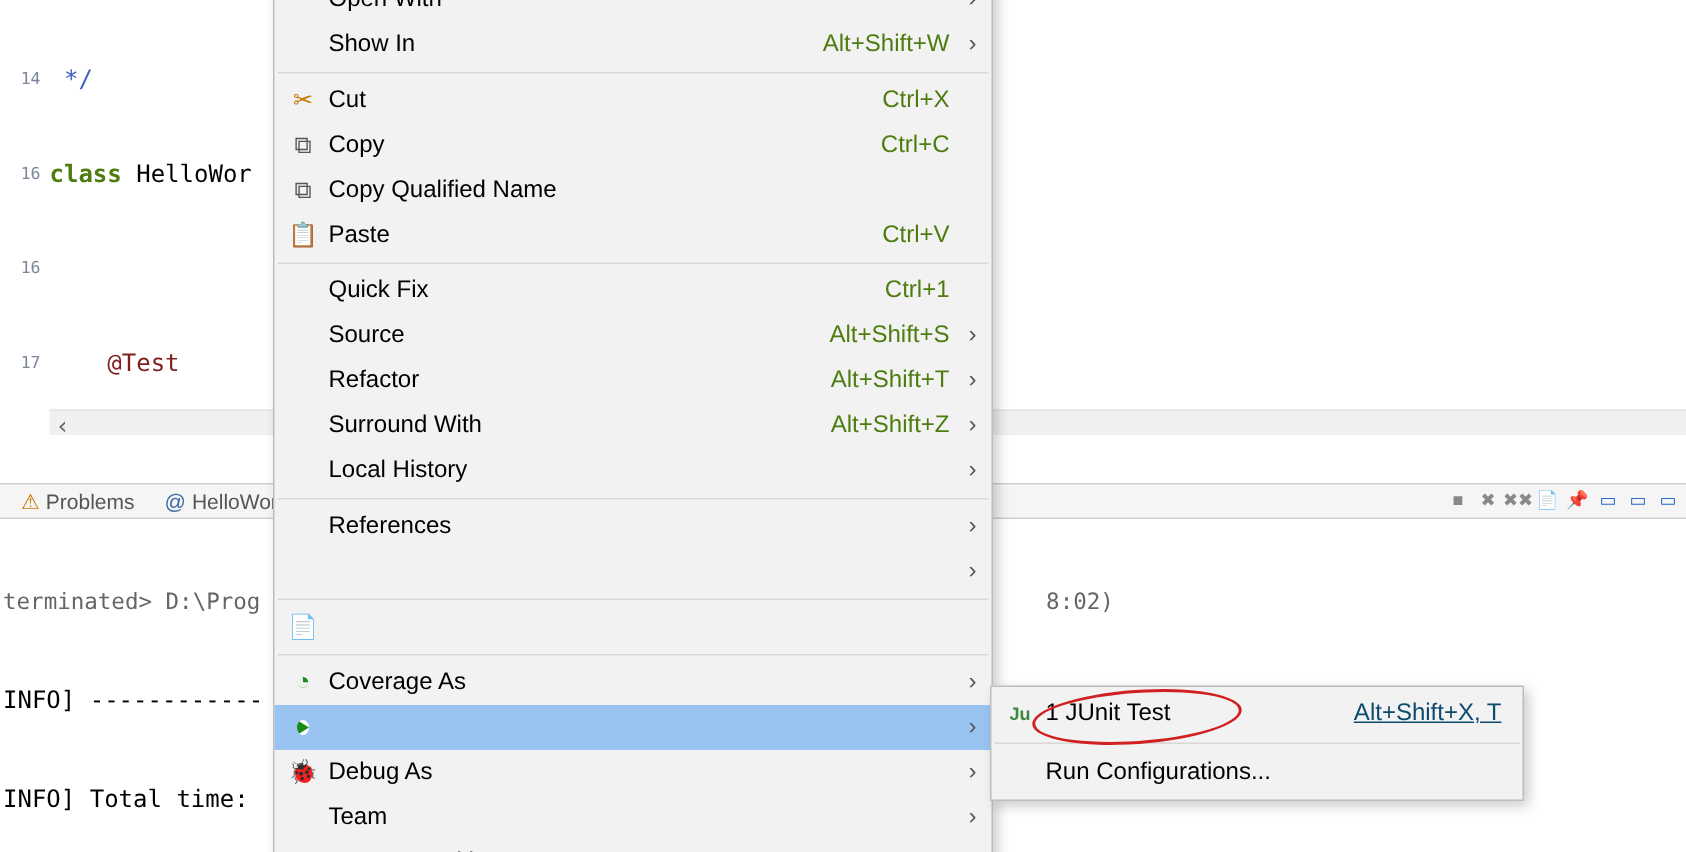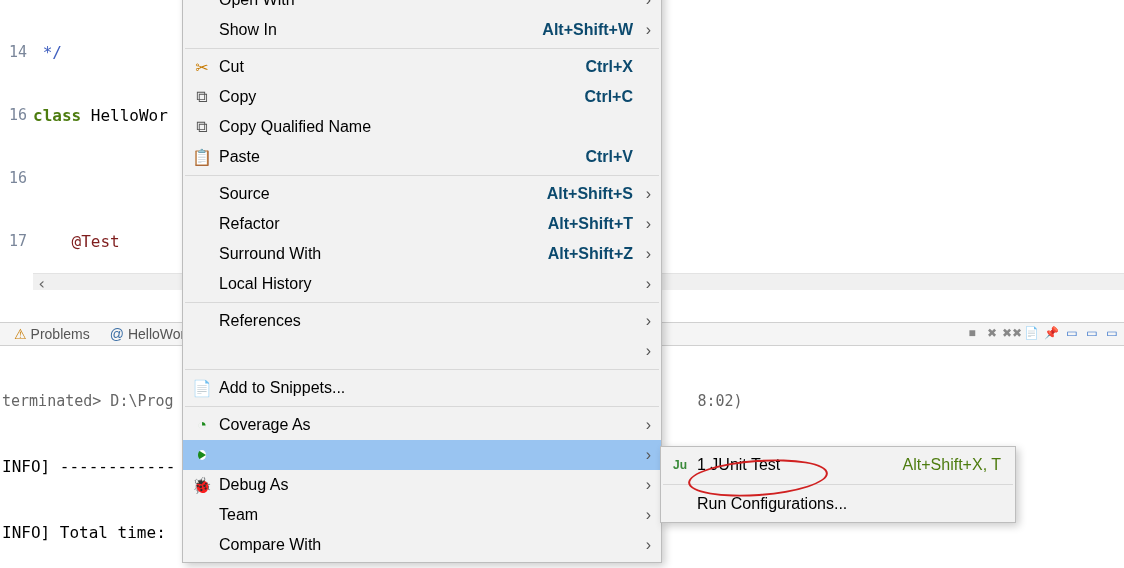--- a/index.html
+++ b/index.html
@@ -24,21 +24,21 @@
     white-space: pre;
     overflow: hidden;
   }
   .gutter {
     position: absolute;
     top: 0; left: 0; width: 33px; bottom: 0;
     background: #fff;
     color: #7a869a;
     text-align: right;
     padding-right: 6px;
-    font-size: 15px;
+    font-size: 11px;
   }
   .gutter div { height: 21px; }
   .codearea { position: absolute; left: 33px; top: 0; right: 0; }
   .codeline { height: 21px; }
   .kw-class { color: #4d7c0f; font-weight: bold; }
   .comment { color: #3f5fbf; }
   .ann { color: #7f1d1d; }
   .hscroll {
     position: absolute; left: 33px; right: 0; bottom: 0; height: 17px;
     background: #f0f0f0; border-top: 1px solid #e3e3e3;
@@ -75,35 +75,35 @@
     font-size: 16px;
     padding: 2px 0;
   }
   .menu-item {
     display: flex; align-items: center; height: 30px;
     padding: 0 28px 0 8px; position: relative;
     cursor: default;
   }
   .menu-item .micon { width: 22px; height: 20px; display: inline-flex; align-items: center; justify-content: center; margin-right: 6px; }
   .menu-item .mlabel { flex: 1; }
-  .menu-item .maccel { color: #0c4a6e; margin-left: 16px; font-weight: bold; }
+  .menu-item .maccel { color: #4d7c0f; margin-left: 16px; }
   .menu-item .marrow { position: absolute; right: 10px; color: #555; }
   .menu-sep { height: 1px; background: #d8d8d8; margin: 3px 2px; }
   .menu-item.hl { background: #99c4f1; }
   
   .submenu {
-    position: absolute; top: 446px; left: 660px; width: 356px;
+    position: absolute; top: 457px; left: 660px; width: 356px;
     background: #f2f2f2; border: 1px solid #bdbdbd;
     box-shadow: 3px 3px 8px rgba(0,0,0,.2);
     font-size: 16px; padding: 2px 0;
   }
   .sub-item { display: flex; align-items: center; height: 32px; padding: 0 14px 0 8px; }
   .sub-item .sicon { width: 22px; display: inline-flex; justify-content: center; font-size: 12px; margin-right: 6px; }
   .sub-item .slabel { flex: 1; }
-  .sub-item .saccel { color: #4d7c0f; }
+  .sub-item .saccel { color: #0c4a6e; text-decoration: underline; }
   .sub-sep { height: 1px; background: #d8d8d8; margin: 3px 2px; }
   
   .red-ellipse {
     position: absolute; width: 140px; height: 36px;
     border: 2px solid #d02020; border-radius: 50%;
     top: 460px; left: 688px; pointer-events: none;
     transform: rotate(-4deg);
   }
 </style>
 </head>
@@ -210,20 +210,25 @@
     <div class="menu-item">
       <span class="micon">
         <span style="color:#555">📋</span>
       </span>
       <span class="mlabel">Paste</span>
       <span class="maccel">Ctrl+V</span>
     </div>
     <div class="menu-sep"></div>
     <div class="menu-item">
       <span class="micon"></span>
+      <span class="mlabel">Quick Fix</span>
+      <span class="maccel">Ctrl+1</span>
+    </div>
+    <div class="menu-item">
+      <span class="micon"></span>
       <span class="mlabel">Source</span>
       <span class="maccel">Alt+Shift+S</span>
       <span class="marrow">›</span>
     </div>
     <div class="menu-item">
       <span class="micon"></span>
       <span class="mlabel">Refactor</span>
       <span class="maccel">Alt+Shift+T</span>
       <span class="marrow">›</span>
     </div>
@@ -246,21 +251,20 @@
     </div>
     <div class="menu-item">
       <span class="micon"></span>
       <span class="marrow">›</span>
     </div>
     <div class="menu-sep"></div>
     <div class="menu-item">
       <span class="micon">
         <span style="color:#555">📄</span>
       </span>
-      <span class="mlabel">Add to Snippets...</span>
     </div>
     <div class="menu-sep"></div>
     <div class="menu-item">
       <span class="micon">
         <span style="color:#1a8a1a">◔</span>
       </span>
       <span class="mlabel">Coverage As</span>
       <span class="marrow">›</span>
     </div>
     <div class="menu-item hl">

